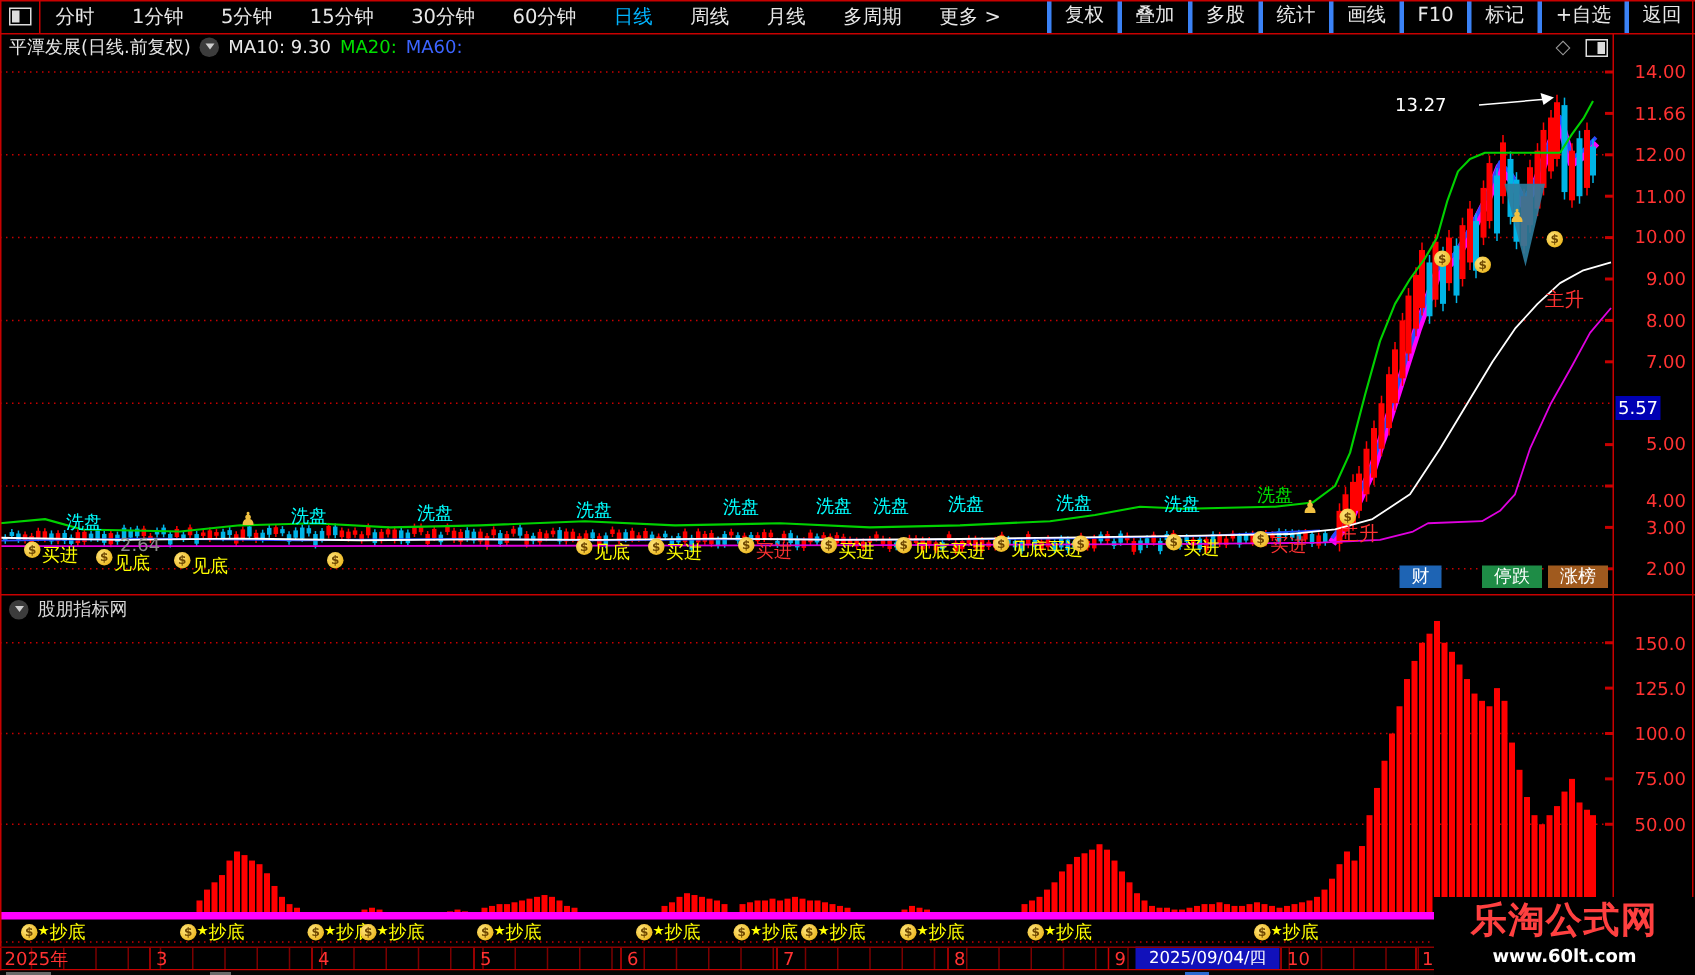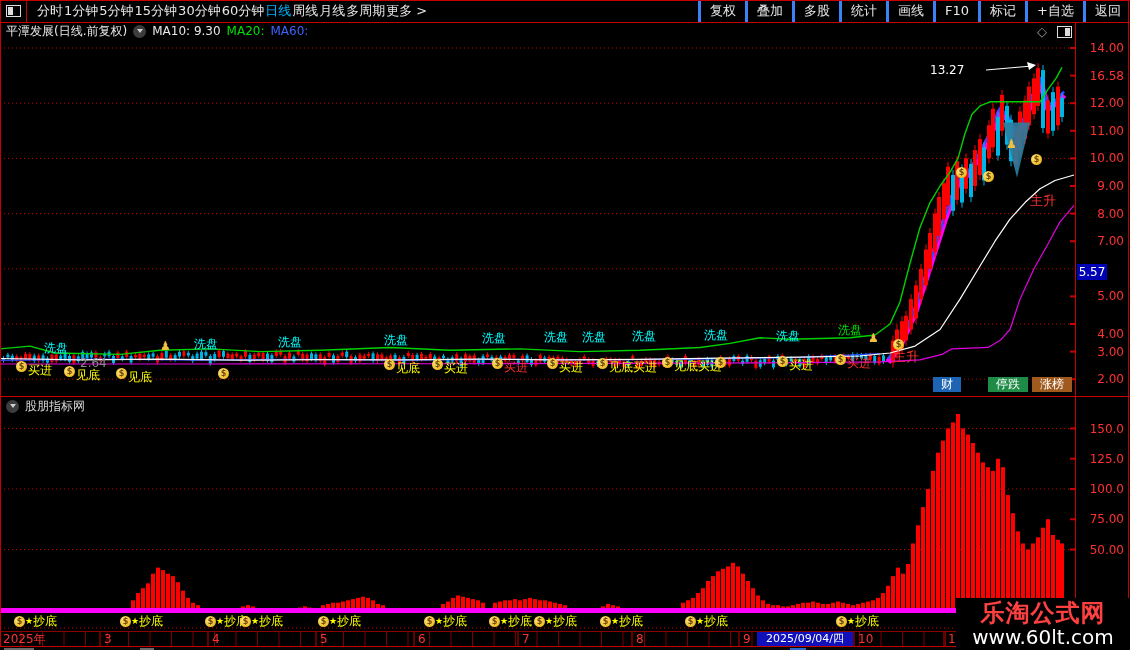--- a/index.html
+++ b/index.html
@@ -6,21 +6,21 @@
   body{width:1130px;height:650px;overflow:hidden;position:relative;
        font-family:"DejaVu Sans",sans-serif;-webkit-font-smoothing:none;}
   .abs{position:absolute;}
   
   #menubar{left:0;top:0;width:1130px;height:22px;border-bottom:1px solid #c80000;
            display:flex;align-items:stretch;background:#000;}
   #menu-icon-box{width:26px;border-right:1px solid #c80000;display:flex;align-items:center;justify-content:center;}
   .half-sq{width:13px;height:10px;border:1px solid #ddd;position:relative;}
   .half-sq i{position:absolute;left:1px;top:1px;bottom:1px;width:5px;background:#ddd;}
   .half-sq.right i{left:auto;right:1px;}
-  #menu-left{display:flex;align-items:center;gap:1px;padding:0 10px;flex:1;}
+  #menu-left{display:flex;align-items:center;gap:25px;padding:0 10px;flex:1;}
   .menu-item{color:#e8e8e8;font-size:13px;white-space:nowrap;cursor:default;}
   .menu-item.active{color:#00b4ff;}
   #menu-right{display:flex;align-items:stretch;}
   .rbtn{color:#e8e8e8;font-size:13px;line-height:21px;padding:0 9px;border-left:3px solid #3b82f6;white-space:nowrap;}
   
   #titlebar{left:0;top:22px;width:1074px;height:18px;display:flex;align-items:center;gap:6px;padding-left:6px;color:#e8e8e8;font-size:12px;}
   .chev-circle{width:13px;height:13px;border-radius:50%;background:#3c3c3c;position:relative;flex:none;}
   .chev-circle:after{content:"";position:absolute;left:3.5px;top:4px;border:3px solid transparent;border-top:4px solid #cfcfcf;}
   .ma10{color:#e8e8e8;} .ma20{color:#00e000;} .ma60{color:#3c64ff;}
   #title-icons{right:58px;top:25px;display:flex;gap:10px;align-items:center;}
@@ -42,21 +42,21 @@
   .plabel{position:absolute;width:46px;text-align:right;color:#ff3232;font-size:12px;line-height:14px;}
   .lastp{position:absolute;left:1077px;width:30px;background:#0000b4;color:#fff;font-size:12px;line-height:16px;text-align:center;}
   .vlabel{position:absolute;width:46px;text-align:right;color:#ff3232;font-size:12px;line-height:14px;}
   #panel2-header{left:0;top:398px;height:16px;display:flex;align-items:center;gap:6px;padding-left:6px;color:#d8d8d8;font-size:12px;}
   .month{position:absolute;top:632px;color:#ff3232;font-size:12px;line-height:14px;}
   #datebox{position:absolute;top:631px;height:15px;background:#1111bb;color:#fff;font-size:11px;line-height:15px;text-align:center;}
   .chaodi{position:absolute;top:615px;color:#ffff00;font-size:12px;line-height:13px;white-space:nowrap;}
   
   #watermark{right:0;bottom:0;width:174px;height:52px;background:#000;text-align:center;z-index:40;}
   #wm1{color:#ff4040;font-size:24px;font-weight:bold;letter-spacing:1px;line-height:28px;margin-top:1px;}
-  #wm2{color:#fff;font-size:20px;font-weight:normal;line-height:20px;}
+  #wm2{color:#fff;font-size:12px;font-weight:bold;line-height:20px;}
   
   .hline{position:absolute;background:#c80000;height:1px;}
   .vline{position:absolute;background:#c80000;width:1px;}
   #sliver{left:0;top:647px;width:1130px;height:3px;background:#050505;}
   .sliver-dash{position:absolute;top:648px;height:2px;background:#6a6a6a;}
 </style>
 </head>
 <body>
 
 <svg id="chart-svg" class="abs" width="1130" height="650" style="left:0;top:0;">
@@ -823,21 +823,21 @@
 </div>
 <div id="title-icons" class="abs">
   <span class="diamond">◇</span>
   <div class="half-sq right">
       <i></i>
     </div>
 </div>
 
 <div id="overlays" class="abs" style="left:0;top:0;width:1130px;height:650px;">
     <div class="ann plabel" style="left: 1078px; top: 41px;">14.00</div>
-    <div class="ann plabel" style="left: 1078px; top: 68.6px;">16.58</div>
+    <div class="ann plabel" style="left: 1078px; top: 68.6px;">11.66</div>
     <div class="ann plabel" style="left: 1078px; top: 96.2px;">12.00</div>
     <div class="ann plabel" style="left: 1078px; top: 123.8px;">11.00</div>
     <div class="ann plabel" style="left: 1078px; top: 151.4px;">10.00</div>
     <div class="ann plabel" style="left: 1078px; top: 179px;">9.00</div>
     <div class="ann plabel" style="left: 1078px; top: 206.6px;">8.00</div>
     <div class="ann plabel" style="left: 1078px; top: 234.2px;">7.00</div>
     <div class="ann plabel" style="left: 1078px; top: 289.4px;">5.00</div>
     <div class="ann plabel" style="left: 1078px; top: 327px;">4.00</div>
     <div class="ann plabel" style="left: 1078px; top: 344.6px;">3.00</div>
     <div class="ann plabel" style="left: 1078px; top: 372.2px;">2.00</div>

